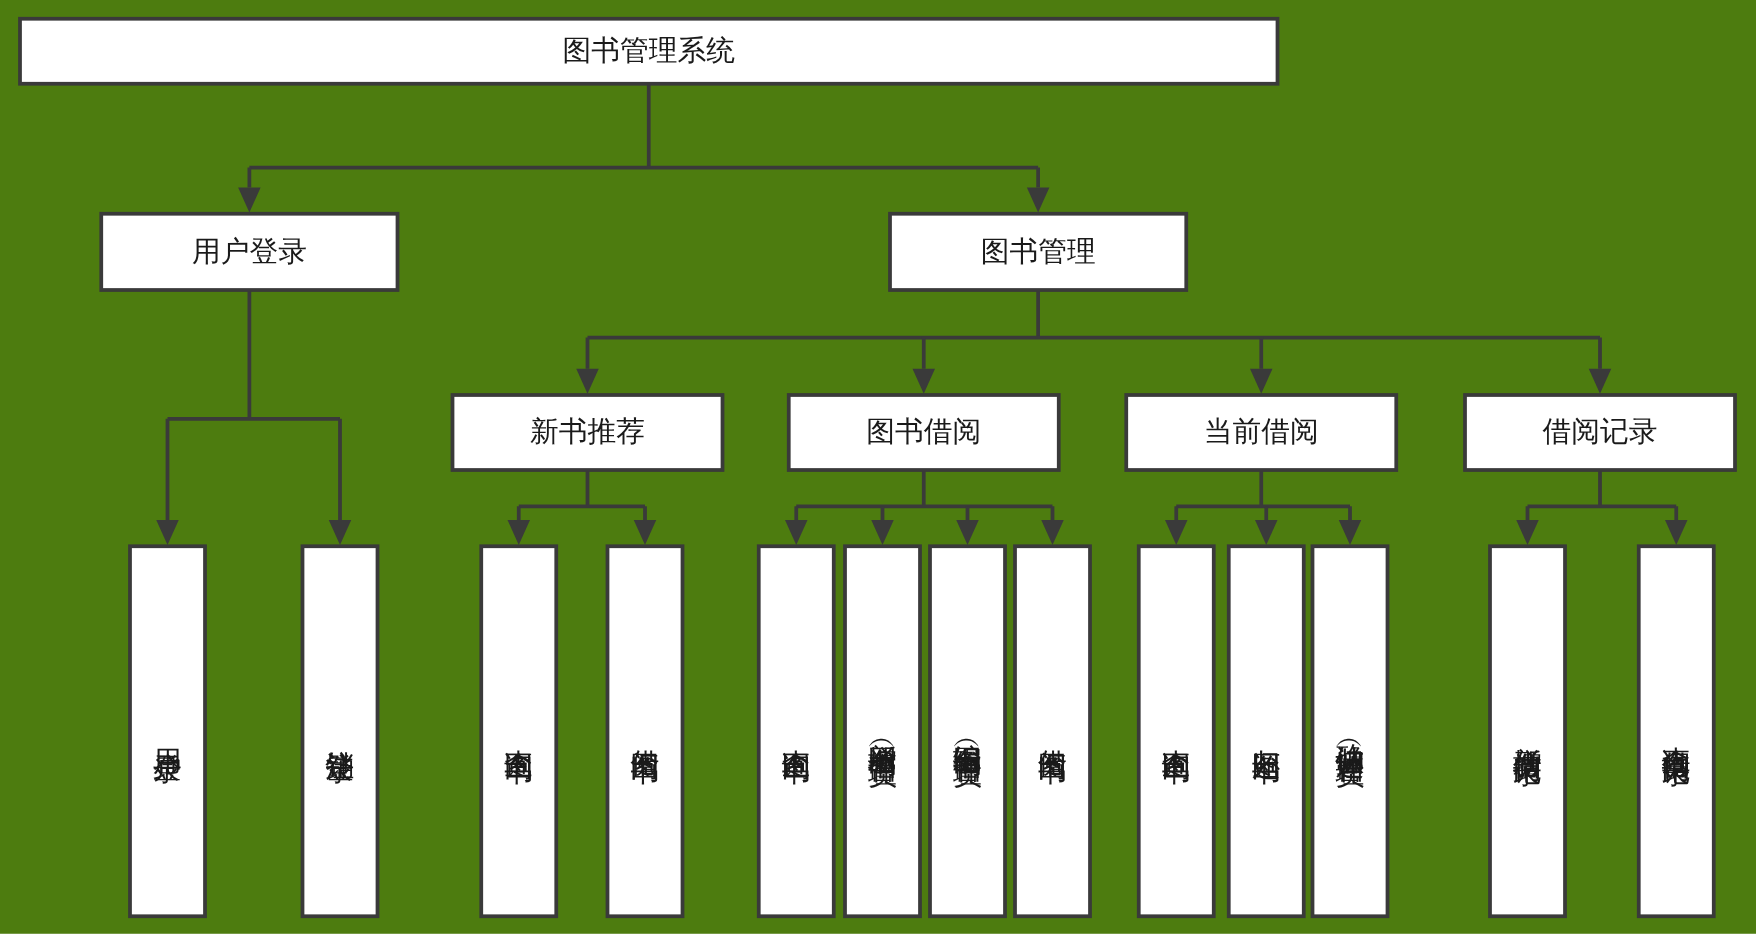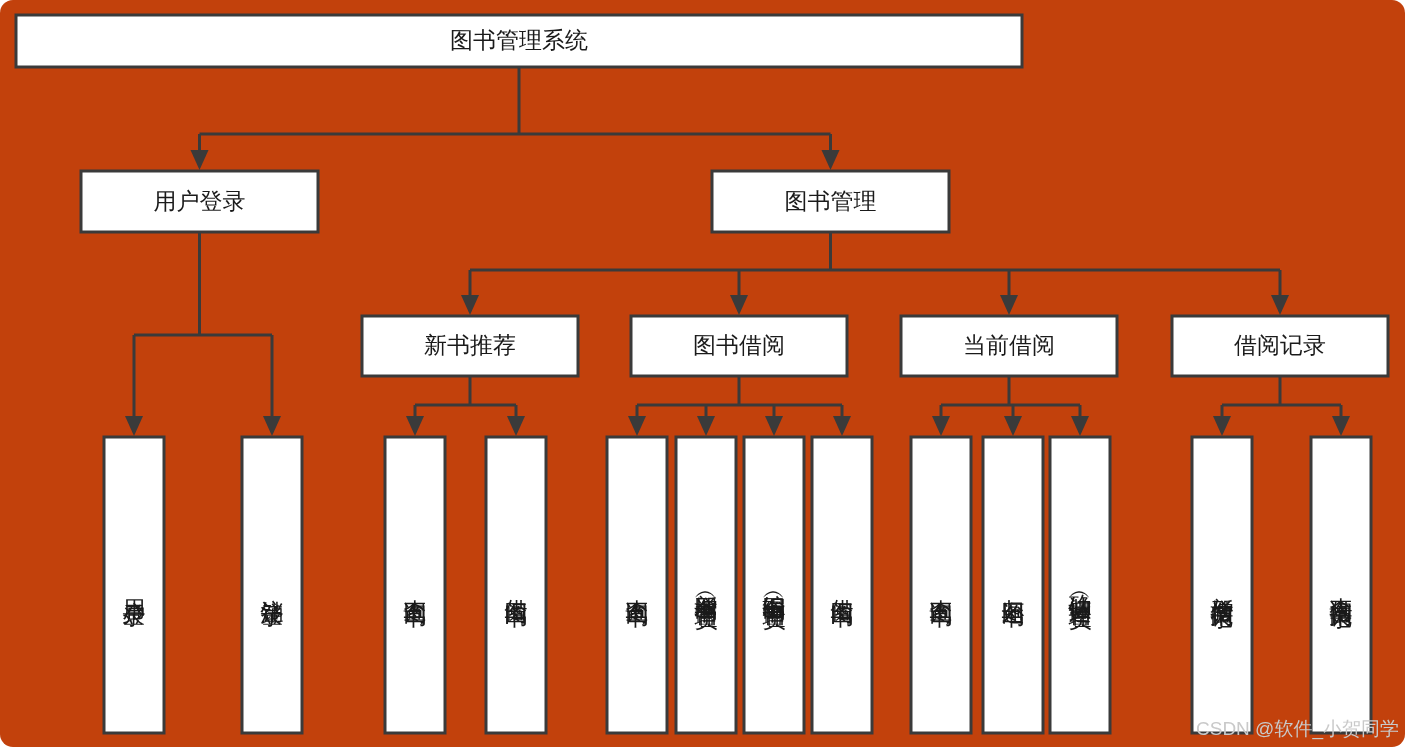--- a/index.html
+++ b/index.html
@@ -10,22 +10,21 @@
   body {
     width: 1405px;
     height: 747px;
     font-family: "Liberation Sans", "DejaVu Sans", sans-serif;
     overflow: hidden;
   }
   #diagram-root {
     position: relative;
     width: 1405px;
     height: 747px;
-    background: #c2410c;
-    border-radius: 13px;
+    background: #4d7c0f;
   }
   svg#tree-svg {
     position: absolute;
     left: 0;
     top: 0;
     width: 1405px;
     height: 747px;
     display: block;
   }
   .node-rect {
@@ -169,14 +168,13 @@
       <div class="node-label-v" style="left: 607px; width: 60px; top: 437px; height: 296px; display: flex; align-items: center; justify-content: center;">查询图书</div>
       <div class="node-label-v" style="left: 676px; width: 60px; top: 437px; height: 296px; display: flex; align-items: center; justify-content: center;">新增图书（管理员）</div>
       <div class="node-label-v" style="left: 744px; width: 60px; top: 437px; height: 296px; display: flex; align-items: center; justify-content: center;">编辑图书（管理员）</div>
       <div class="node-label-v" style="left: 812px; width: 60px; top: 437px; height: 296px; display: flex; align-items: center; justify-content: center;">借阅图书</div>
       <div class="node-label-v" style="left: 911px; width: 60px; top: 437px; height: 296px; display: flex; align-items: center; justify-content: center;">查询图书</div>
       <div class="node-label-v" style="left: 983px; width: 60px; top: 437px; height: 296px; display: flex; align-items: center; justify-content: center;">归还图书</div>
       <div class="node-label-v" style="left: 1050px; width: 60px; top: 437px; height: 296px; display: flex; align-items: center; justify-content: center;">确认归还（管理员）</div>
       <div class="node-label-v" style="left: 1192px; width: 60px; top: 437px; height: 296px; display: flex; align-items: center; justify-content: center;">新增借阅记录</div>
       <div class="node-label-v" style="left: 1311px; width: 60px; top: 437px; height: 296px; display: flex; align-items: center; justify-content: center;">查询借阅记录</div>
     </div>
-  <div class="watermark" style="left: 1196px; top: 716px;">CSDN @软件_小贺同学</div>
 </div>
 
 </body></html>

